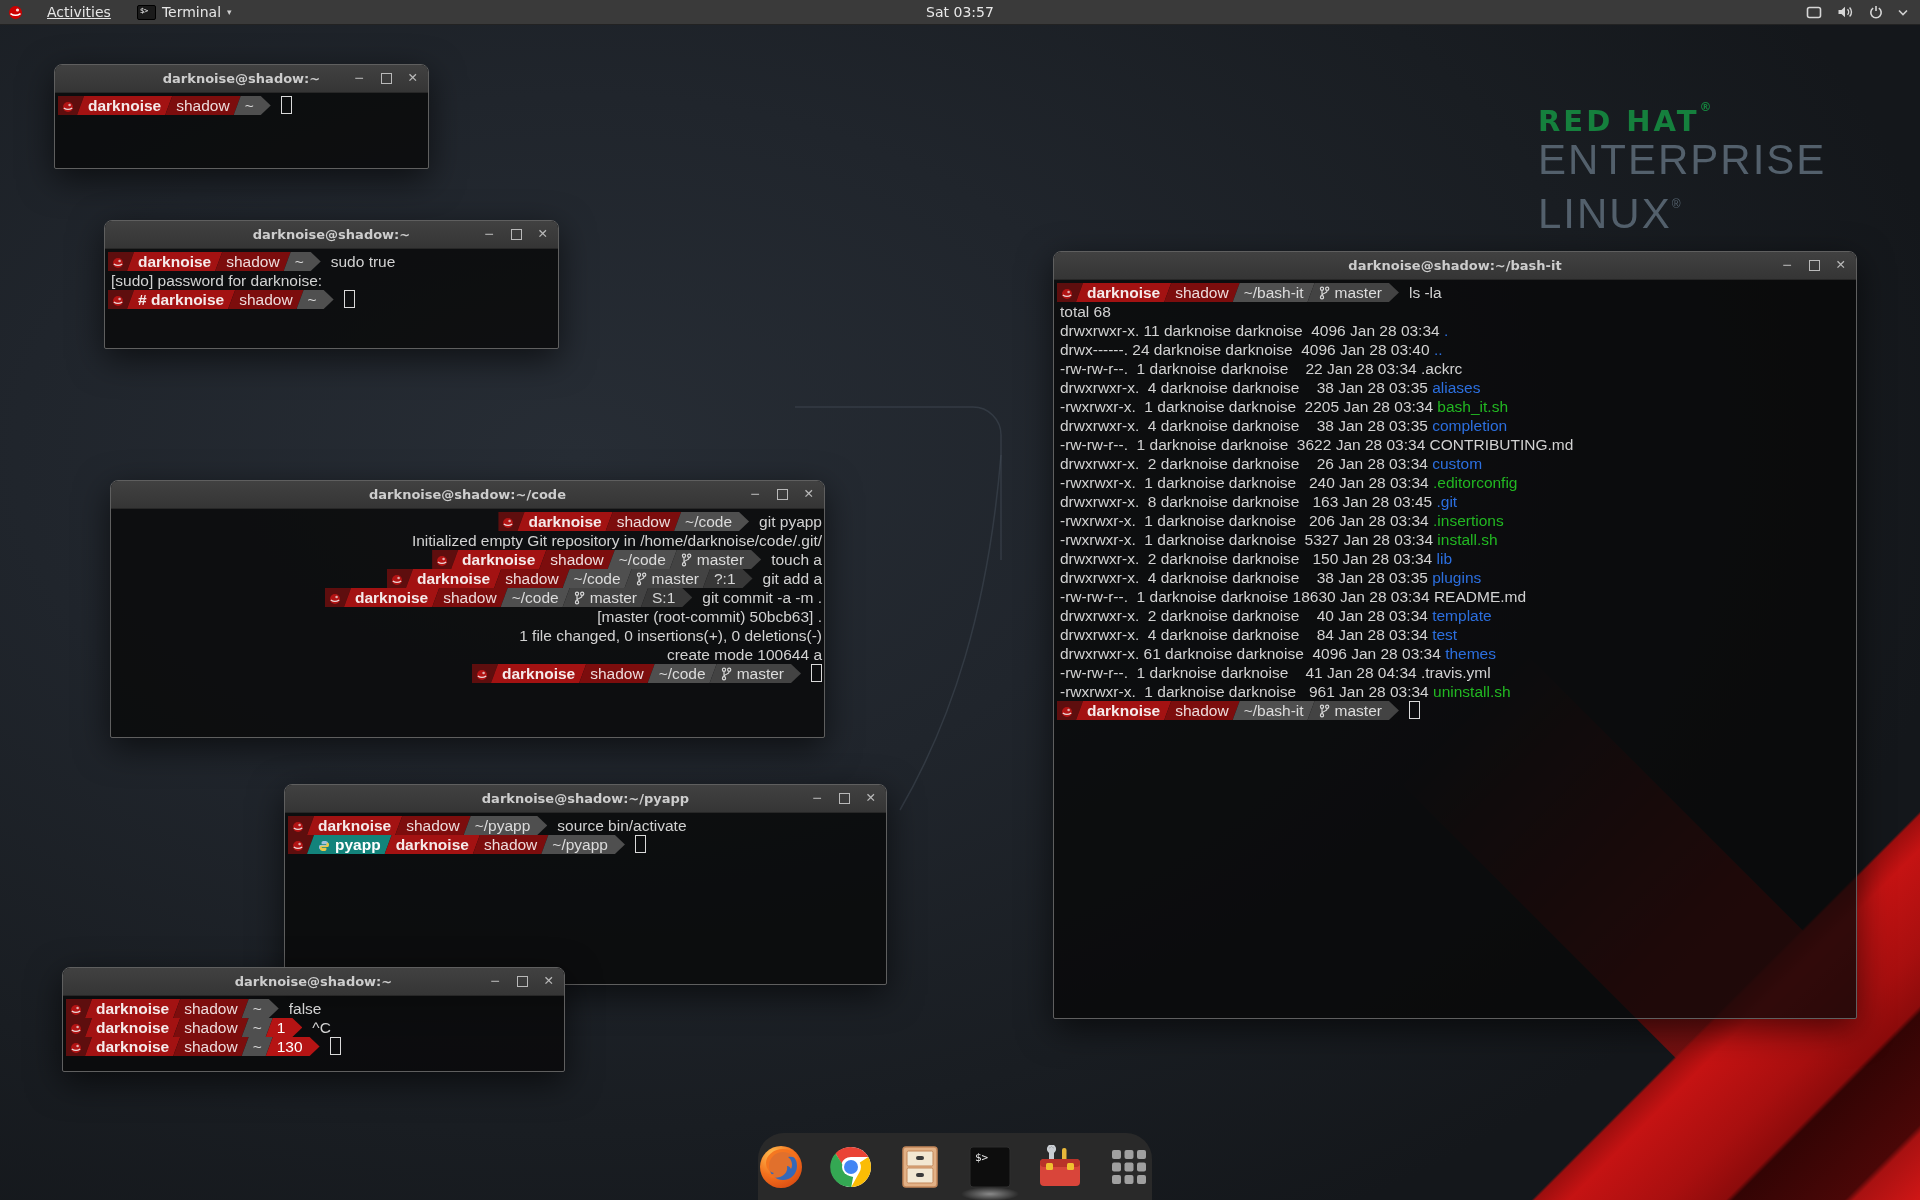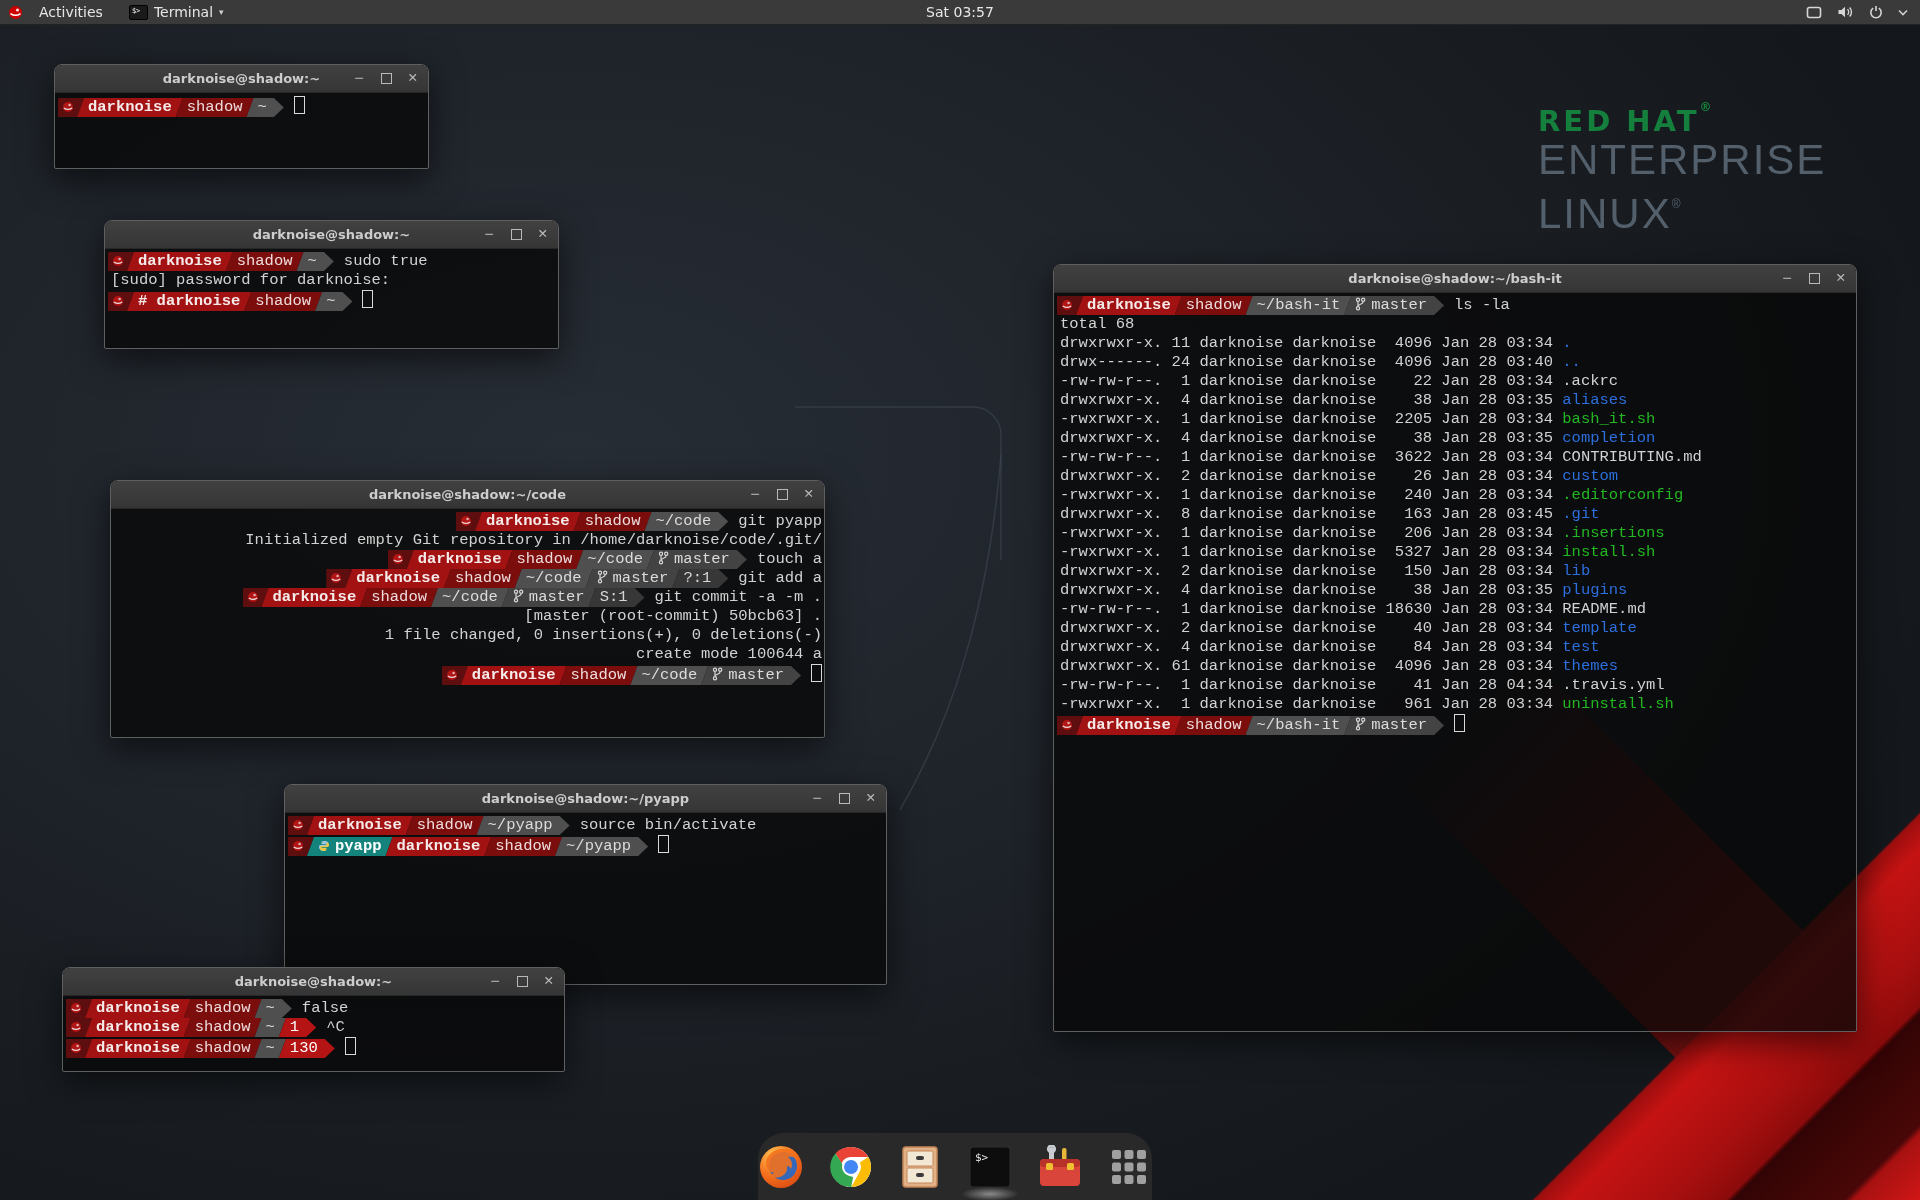--- a/index.html
+++ b/index.html
@@ -26,37 +26,37 @@
       #a81111 96.3%, #d01616 100%);
   }
   
   .rhel-logo{position:absolute;left:1538px;top:100px;z-index:2;color:#5a6673;user-select:none;}
   .rhel-logo .l1{font-size:29px;font-weight:bold;letter-spacing:3px;color:#15803d;}
   .rhel-logo .l2,.rhel-logo .l3{font-size:42px;font-weight:300;letter-spacing:2px;color:#53606c;line-height:44px;font-family:"Liberation Sans","DejaVu Sans",sans-serif;}
   .rhel-logo sup{font-size:12px;vertical-align:20px;}
   
   .topbar{position:absolute;left:0;top:0;right:0;height:24px;z-index:30;
     background:#3a3a3a;border-bottom:1px solid #222;display:flex;align-items:center;color:#e6e6e6;font-size:14px;}
-  .tb-left{display:flex;align-items:center;gap:16px;padding-left:8px;}
+  .tb-left{display:flex;align-items:center;gap:24px;padding-left:8px;text-decoration:underline;}
   .tb-app{display:flex;align-items:center;gap:6px;margin-left:26px;}
   .tb-terminal-glyph{width:15px;height:13px;background:#1a1a1a;border:1px solid #000;border-radius:2px;color:#fff;font-size:7px;line-height:11px;padding-left:2px;font-family:"DejaVu Sans Mono",monospace;}
   .tb-caret{font-size:9px;color:#cfcfcf;}
   .tb-center{position:absolute;left:50%;transform:translateX(-50%);font-weight:500;color:#e8e8e8;}
   .tb-right{margin-left:auto;display:flex;align-items:center;gap:15px;padding-right:12px;}
   .tb-right svg{display:block;}
   
   .term-window{position:absolute;z-index:10;border:1px solid #5f5f5f;border-radius:8px 8px 2px 2px;
     box-shadow:0 10px 34px rgba(0,0,0,.6);background:rgba(8,8,8,0.78);}
   .titlebar{height:27px;border-radius:7px 7px 0 0;background:linear-gradient(#414141,#353535);
     border-bottom:1px solid #272727;position:relative;display:flex;align-items:center;justify-content:center;}
   .titlebar .t-title{font-size:13px;font-weight:bold;color:#cdcdcd;}
   .t-buttons{position:absolute;right:10px;top:0;height:27px;display:flex;align-items:center;gap:16px;color:#b9b9b9;font-size:12.5px;}
   .t-btn{cursor:default;line-height:1;}
   .t-btn.max{width:9px;height:9px;border:1.5px solid #b9b9b9;}
-  .term-body{padding:3px 2px 2px 3px;font-family:Liberation Mono, monospace;
+  .term-body{padding:3px 2px 2px 3px;font-family:Liberation Sans, sans-serif;
     font-size:15.5px;color:#d2d2d2;}
   .trow{height:19px;line-height:19px;white-space:pre;}
   .tout{padding-left:3px;}
   
   .seg{display:inline-block;position:relative;height:19px;line-height:19px;padding:0 11px;margin-left:-7px;
     clip-path:polygon(7px 0,100% 0,calc(100% - 7px) 100%,0 100%);}
   .seg.first{margin-left:0;clip-path:polygon(0 0,100% 0,calc(100% - 7px) 100%,0 100%);}
   .seg.point{padding-right:17px;clip-path:polygon(7px 0,calc(100% - 10px) 0,100% 50%,calc(100% - 10px) 100%,0 100%);}
   .seg-chip{background:#5e0e0e;padding:0 10px 0 4px;}
   .seg-user{background:#a31212;color:#f5eaea;font-weight:bold;}
@@ -288,21 +288,21 @@
               <path d="M1.8 7 q4.2 2.8 8.4 0" stroke="#e9d9d9" stroke-width="1.3" fill="none"></path>
               <circle cx="7.6" cy="4" r="1.3" fill="#e9d9d9" opacity=".8"></circle>
             </svg></span><span class="seg seg-user">darknoise</span><span class="seg seg-host">shadow</span><span class="seg seg-path">~</span><span class="seg seg-exit point">1</span><span class="cmd">^C</span></div>
         <div class="trow"><span class="seg seg-chip first"><svg width="12" height="12" viewBox="0 0 12 12" style="margin-right:0;vertical-align:-2px;">
               <circle cx="6" cy="6" r="5" fill="#b31414"></circle>
               <path d="M1.8 7 q4.2 2.8 8.4 0" stroke="#e9d9d9" stroke-width="1.3" fill="none"></path>
               <circle cx="7.6" cy="4" r="1.3" fill="#e9d9d9" opacity=".8"></circle>
             </svg></span><span class="seg seg-user">darknoise</span><span class="seg seg-host">shadow</span><span class="seg seg-path">~</span><span class="seg seg-exit point">130</span><span class="cursor"></span></div>
       </div>
     </div>
-    <div class="term-window" style="left: 1053px; top: 264px; width: 802px; height: 766px;">
+    <div class="term-window" style="left: 1053px; top: 251px; width: 802px; height: 766px;">
       <div class="titlebar">
         <span class="t-title">darknoise@shadow:~/bash-it</span>
         <div class="t-buttons">
           <span class="t-btn">−</span>
           <span class="t-btn max"></span>
           <span class="t-btn">✕</span>
         </div>
       </div>
       <div class="term-body">
         <div class="trow"><span class="seg seg-chip first"><svg width="12" height="12" viewBox="0 0 12 12" style="margin-right:0;vertical-align:-2px;">

